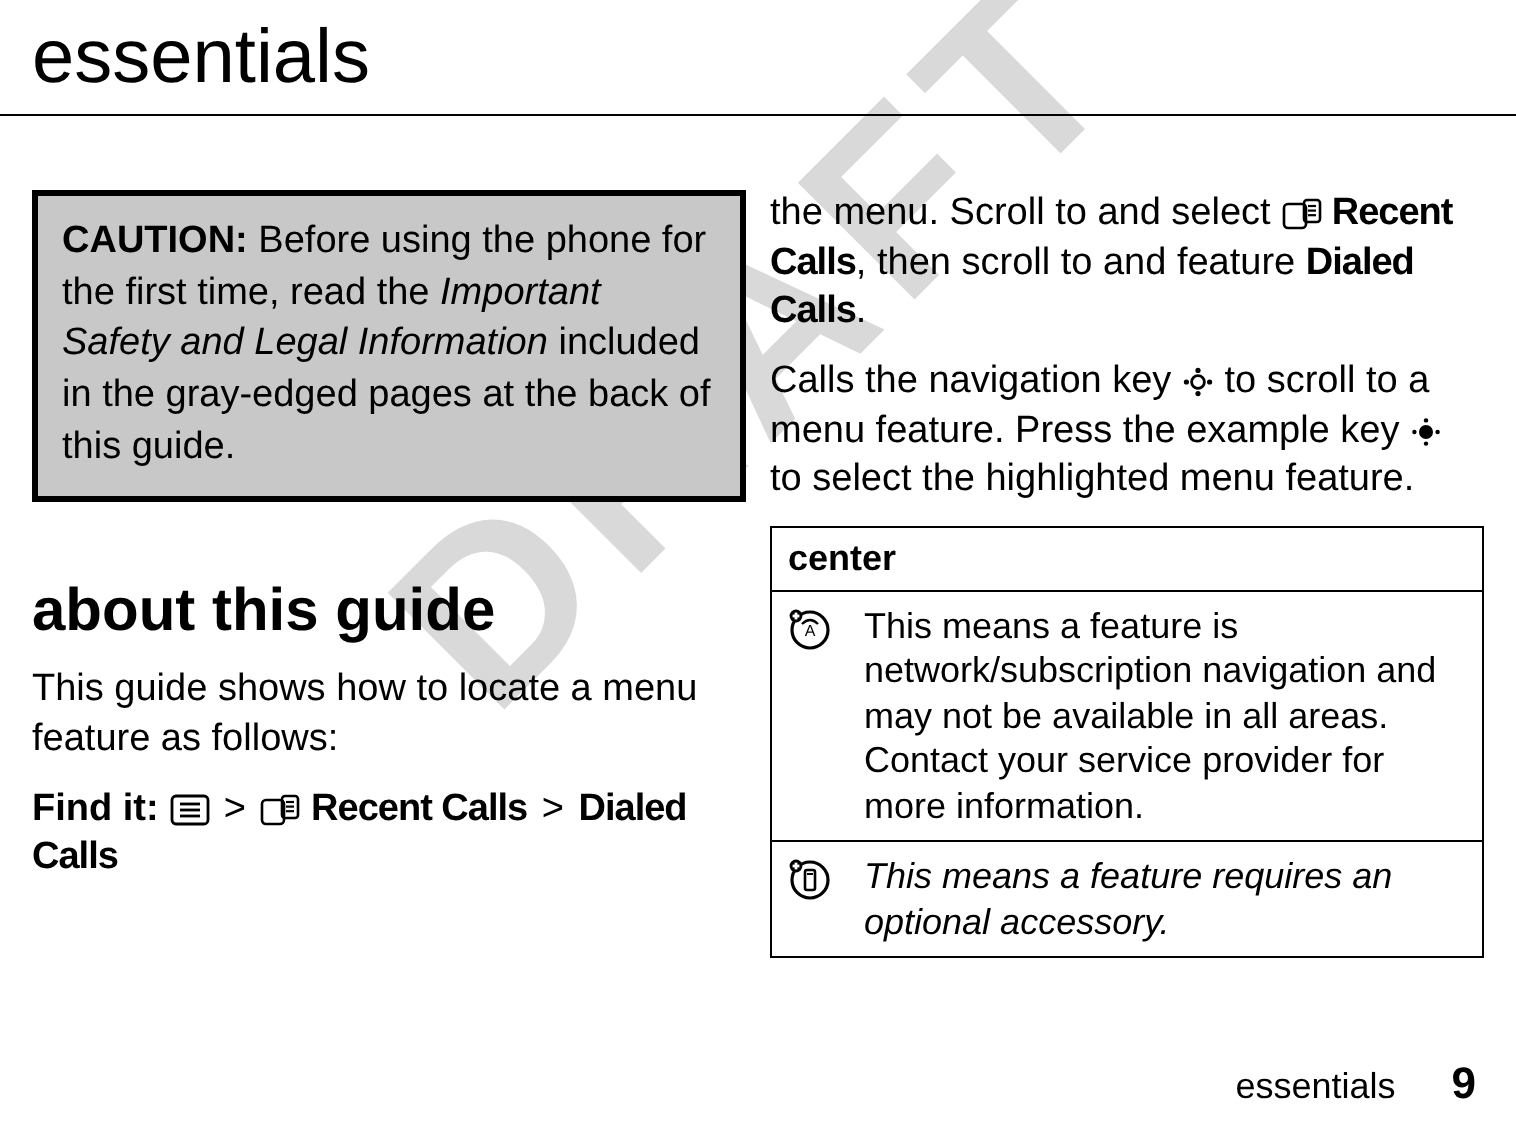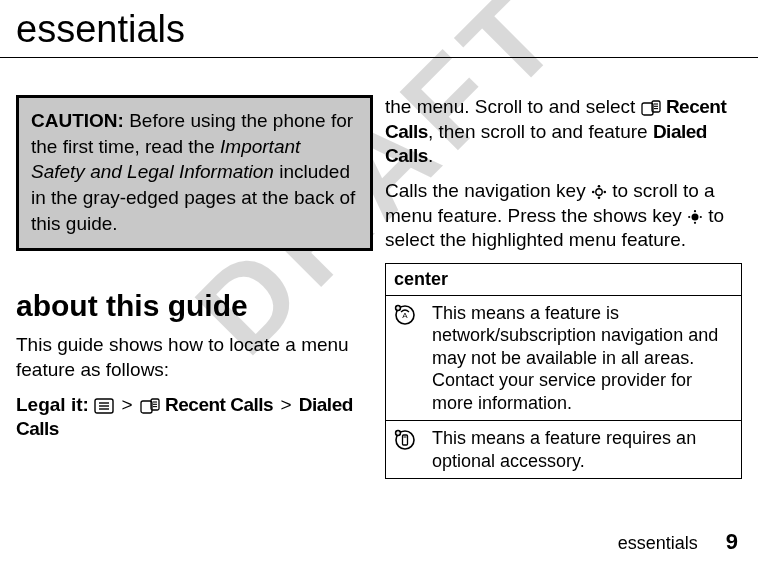--- a/index.html
+++ b/index.html
@@ -112,20 +112,21 @@
       padding: 4px 8px;
       font-size: 18px;
     }
     .symbols-table td {
       border-bottom: 1px solid #000;
       padding: 6px 8px;
       vertical-align: top;
     }
     .symbols-table tr:last-child td {
       border-bottom: none;
+      font-style: italic;
     }
     .symbols-table td.icon-cell {
       width: 34px;
       text-align: center;
       padding-top: 8px;
     }
     .footer {
       position: absolute;
       bottom: 10px;
       right: 20px;
@@ -156,21 +157,21 @@
       <div class="caution-box">
         <span class="label">CAUTION:</span><span> Before using the phone for the first time, read the </span><span class="italic">Important Safety and Legal Information</span><span> included in the gray-edged pages at the back of this guide.</span>
       </div>
 
       <h2 class="section-title">about this guide</h2>
 
       <div class="body-text">
         <p>This guide shows how to locate a menu feature as follows:</p>
 
         <p class="findit">
-          <span class="label">Legal it:</span>
+          <span class="label">Find it:</span>
           <span class="icon">
             <svg width="20" height="16" viewBox="0 0 20 16">
               <rect x="1" y="1" width="18" height="14" rx="2" fill="none" stroke="#000" stroke-width="1.4"></rect>
               <line x1="5" y1="5" x2="15" y2="5" stroke="#000" stroke-width="1.4"></line>
               <line x1="5" y1="8" x2="15" y2="8" stroke="#000" stroke-width="1.4"></line>
               <line x1="5" y1="11" x2="15" y2="11" stroke="#000" stroke-width="1.4"></line>
             </svg>
           </span>
           <span class="breadcrumb-sep">&gt;</span>
           <span class="icon">
@@ -210,21 +211,21 @@
           <span>Calls the </span><span class="italic">navigation key</span>
           <span class="icon">
             <svg width="16" height="16" viewBox="0 0 16 16">
               <circle cx="8" cy="8" r="3.2" fill="none" stroke="#000" stroke-width="1.4"></circle>
               <circle cx="8" cy="2.2" r="1.3" fill="#000"></circle>
               <circle cx="8" cy="13.8" r="1.3" fill="#000"></circle>
               <circle cx="2.2" cy="8" r="1.3" fill="#000"></circle>
               <circle cx="13.8" cy="8" r="1.3" fill="#000"></circle>
             </svg>
           </span>
-          <span> to scroll to a menu feature. Press the </span><span class="italic">shows key</span>
+          <span> to scroll to a menu feature. Press the </span><span class="italic">example key</span>
           <span class="icon">
             <svg width="16" height="16" viewBox="0 0 16 16">
               <circle cx="8" cy="8" r="3.5" fill="#000"></circle>
               <circle cx="8" cy="2.2" r="1.1" fill="#000"></circle>
               <circle cx="8" cy="13.8" r="1.1" fill="#000"></circle>
               <circle cx="2.2" cy="8" r="1.1" fill="#000"></circle>
               <circle cx="13.8" cy="8" r="1.1" fill="#000"></circle>
             </svg>
           </span>
           <span> to select the highlighted menu feature.</span>

